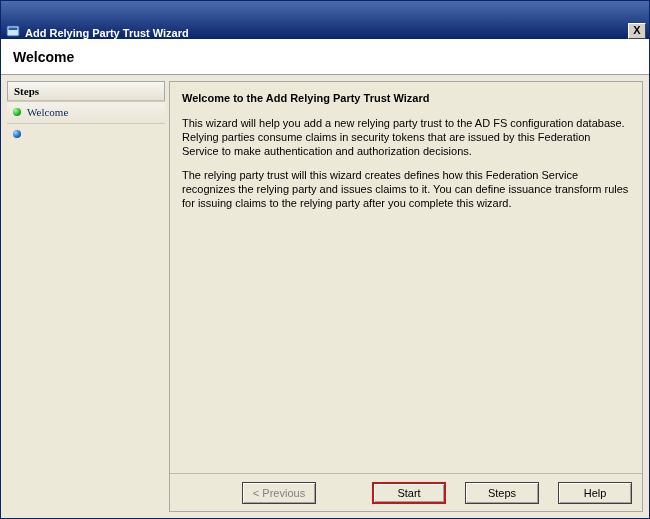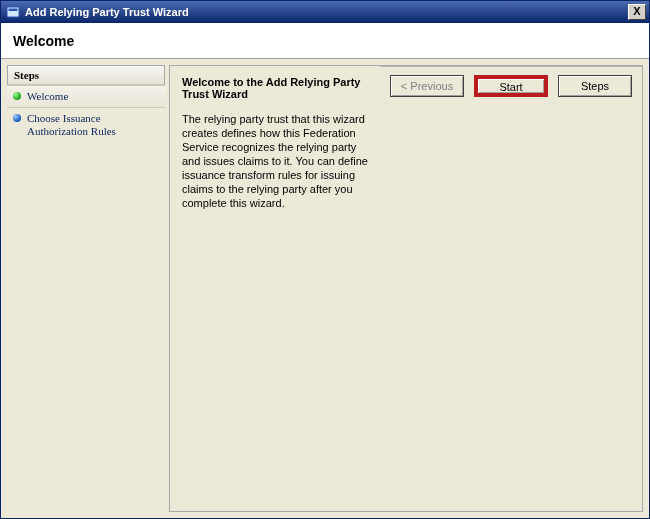--- a/index.html
+++ b/index.html
@@ -12,25 +12,25 @@
     overflow: hidden;
   }
   .window {
     width: 650px; height: 519px;
     background: #ece9d8;
     border: 1px solid #0a246a;
     display: flex;
     flex-direction: column;
   }
   .titlebar {
-    height: 22px;
+    height: 38px;
     background: linear-gradient(to bottom, #4a6baf 0%, #0a246a 100%);
     color: #fff;
     display: flex;
-    align-items: center;
+    align-items: flex-end;
     font-size: 11px;
     font-weight: bold;
   }
   .titlebar .sysicon {
     width: 16px; height: 16px;
     margin: 0 4px 0 4px;
     display: inline-flex;
     align-items: center; justify-content: center;
   }
   .titlebar .title-text { flex: 1; }
@@ -109,21 +109,21 @@
   .bullet.blue {
     background: radial-gradient(circle at 30% 30%, #9fcfff, #1057c0 70%);
   }
   .step-label {
     line-height: 13px;
     color: #102a60;
   }
   .content-panel {
     flex: 1;
     display: flex;
-    flex-direction: row;
+    flex-direction: column;
     background: #ece9d8;
     border: 1px solid #a8a8a8;
     min-width: 0;
   }
   .content-inner {
     flex: 1;
     padding: 10px 12px 6px 12px;
     overflow: hidden;
   }
   .content-heading {
@@ -135,43 +135,44 @@
     font-size: 11px;
     line-height: 14px;
     margin-bottom: 10px;
   }
   .button-bar {
     height: 38px;
     display: flex;
     align-items: center;
     justify-content: flex-end;
     padding: 0 10px;
-    gap: 10px;
+    gap: 19px;
     border-top: 1px solid #bdb9aa;
   }
   .btn {
     min-width: 74px;
     height: 22px;
     background: #ece9d8;
     border: 1px solid #404040;
     box-shadow: inset 1px 1px #fff, inset -1px -1px #a0a0a0;
     font-family: inherit;
     font-size: 11px;
     text-align: center;
     line-height: 18px;
     cursor: default;
     padding: 0 6px;
   }
   .btn.disabled {
     color: #808080;
   }
   .btn.default {
-    border: 4px solid #b91c1c;
+    border: 2px solid #b91c1c;
     box-shadow: inset 1px 1px #fff, inset -1px -1px #a0a0a0;
     line-height: 16px;
+    margin-left: 37px;
   }
 </style>
 </head>
 <body>
 
 <div class="window">
 
   <div class="titlebar">
     <span class="sysicon">
       <svg width="14" height="14" viewBox="0 0 14 14">
@@ -193,32 +194,33 @@
 
     <div class="steps-panel">
       <div class="steps-header">Steps</div>
       <div class="steps-list" id="steps-list">
           <div class="step-item current">
             <span class="bullet green"></span>
             <span class="step-label">Welcome</span>
           </div>
           <div class="step-item">
             <span class="bullet blue"></span>
-            <span class="step-label">Choose Issuance Authorization Rules</span>
           </div>
         </div>
     </div>
 
     <div class="content-panel">
       <div class="content-inner">
         <div class="content-heading">Welcome to the Add Relying Party Trust Wizard</div>
-        <div class="content-para">The relying party trust that this wizard creates defines how this Federation Service recognizes the relying party and issues claims to it. You can define issuance transform rules for issuing claims to the relying party after you complete this wizard.</div>
+        <div class="content-para">This wizard will help you add a new relying party trust to the AD FS configuration database.  Relying parties consume claims in security tokens that are issued by this Federation Service to make authentication and authorization decisions.</div>
+        <div class="content-para">The relying party trust will this wizard creates defines how this Federation Service recognizes the relying party and issues claims to it. You can define issuance transform rules for issuing claims to the relying party after you complete this wizard.</div>
       </div>
       <div class="button-bar">
         <button class="btn disabled" disabled="">&lt; Previous</button>
         <button class="btn default">Start</button>
         <button class="btn">Steps</button>
+        <button class="btn">Help</button>
       </div>
     </div>
 
   </div>
 
 </div>
 
 </body></html>

